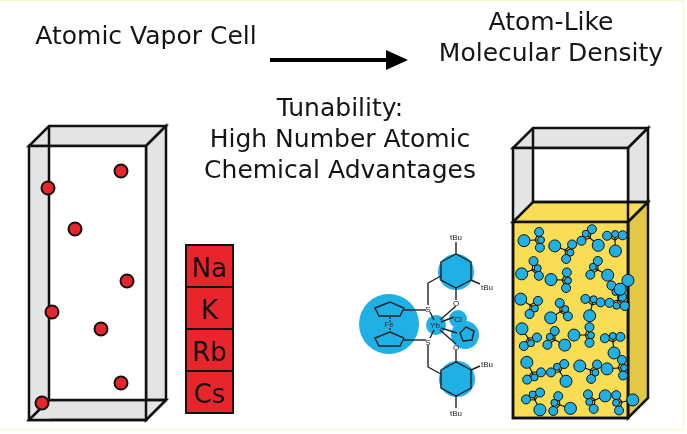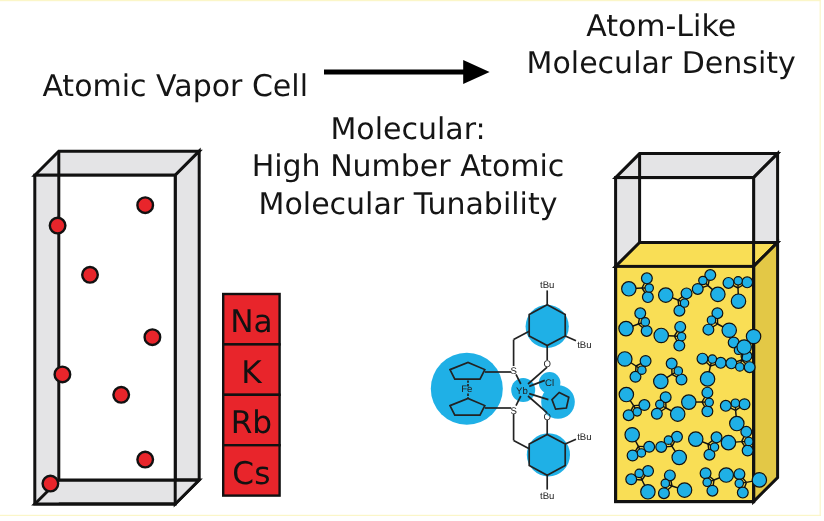--- a/index.html
+++ b/index.html
@@ -1,21 +1,21 @@
 <!DOCTYPE html>
 <html><head>
 <meta charset="utf-8">
 <style>
   html, body { margin:0; padding:0; background:#ffffff; }
   body { width:687px; height:434px; position:relative; overflow:hidden;
          font-family:"DejaVu Sans", "Liberation Sans", sans-serif; color:#111; }
   .frame { position:absolute; left:0; top:0; width:684px; height:430px;
            border-right:1px solid #fbf6c8; border-bottom:1px solid #fbf6c8; border-top:1px solid #fbf6c8; box-sizing:border-box; }
   .label { position:absolute; text-align:center; font-size:25px; line-height:31px; color:#151515; white-space:nowrap; }
-  #avc-label { left:0; top:20px; width:292px;margin-top:36px; }
+  #avc-label { left:0; top:20px; width:292px; }
   #alms-label { left:420px; top:6px; width:262px; }
   #adv-label { left:170px; top:92px; width:340px; }
   svg { position:absolute; left:0; top:0; }
   .elem-text { font-family:"DejaVu Sans", sans-serif; font-size:26px; fill:#111; }
   .chem { font-family:"Liberation Sans", sans-serif; font-size:8px; fill:#222; }
 </style>
 </head>
 <body>
 
 <div class="frame"></div>
@@ -23,23 +23,23 @@
 <div class="label" id="avc-label">
   <div>Atomic Vapor Cell</div>
 </div>
 
 <div class="label" id="alms-label">
   <div>Atom-Like</div>
   <div>Molecular Density</div>
 </div>
 
 <div class="label" id="adv-label">
-  <div>Molecular:</div>
+  <div>Tunability:</div>
   <div>High Number Atomic</div>
-  <div>Molecular Tunability</div>
+  <div>Chemical Advantages</div>
 </div>
 
 <svg width="687" height="434" viewBox="0 0 687 434">
 
   <g>
     <line x1="270" y1="60" x2="392" y2="60" stroke="#000" stroke-width="4"></line>
     <polygon points="386,50 408,60 386,70" fill="#000"></polygon>
   </g>
 
   <g>

